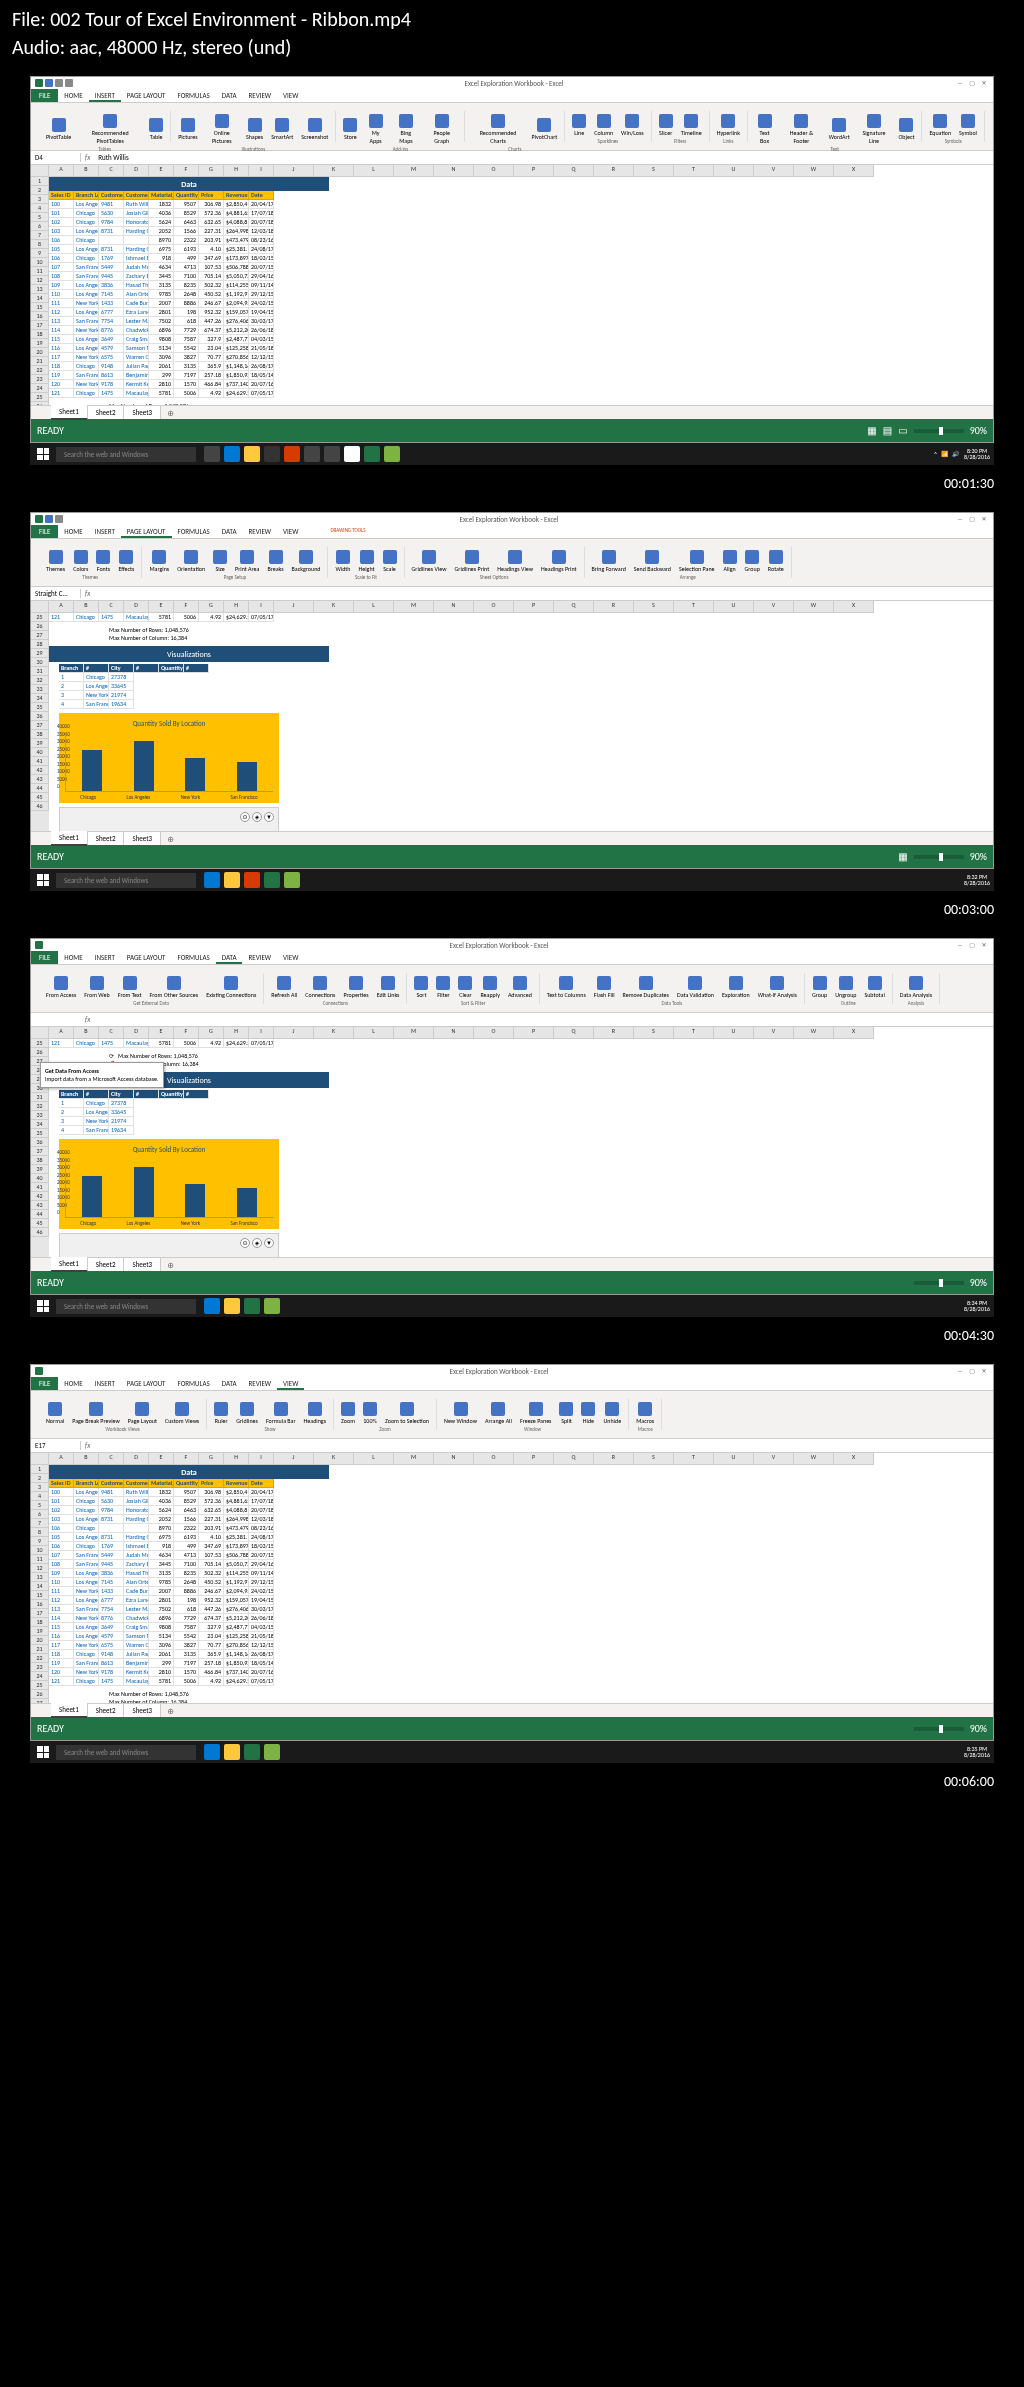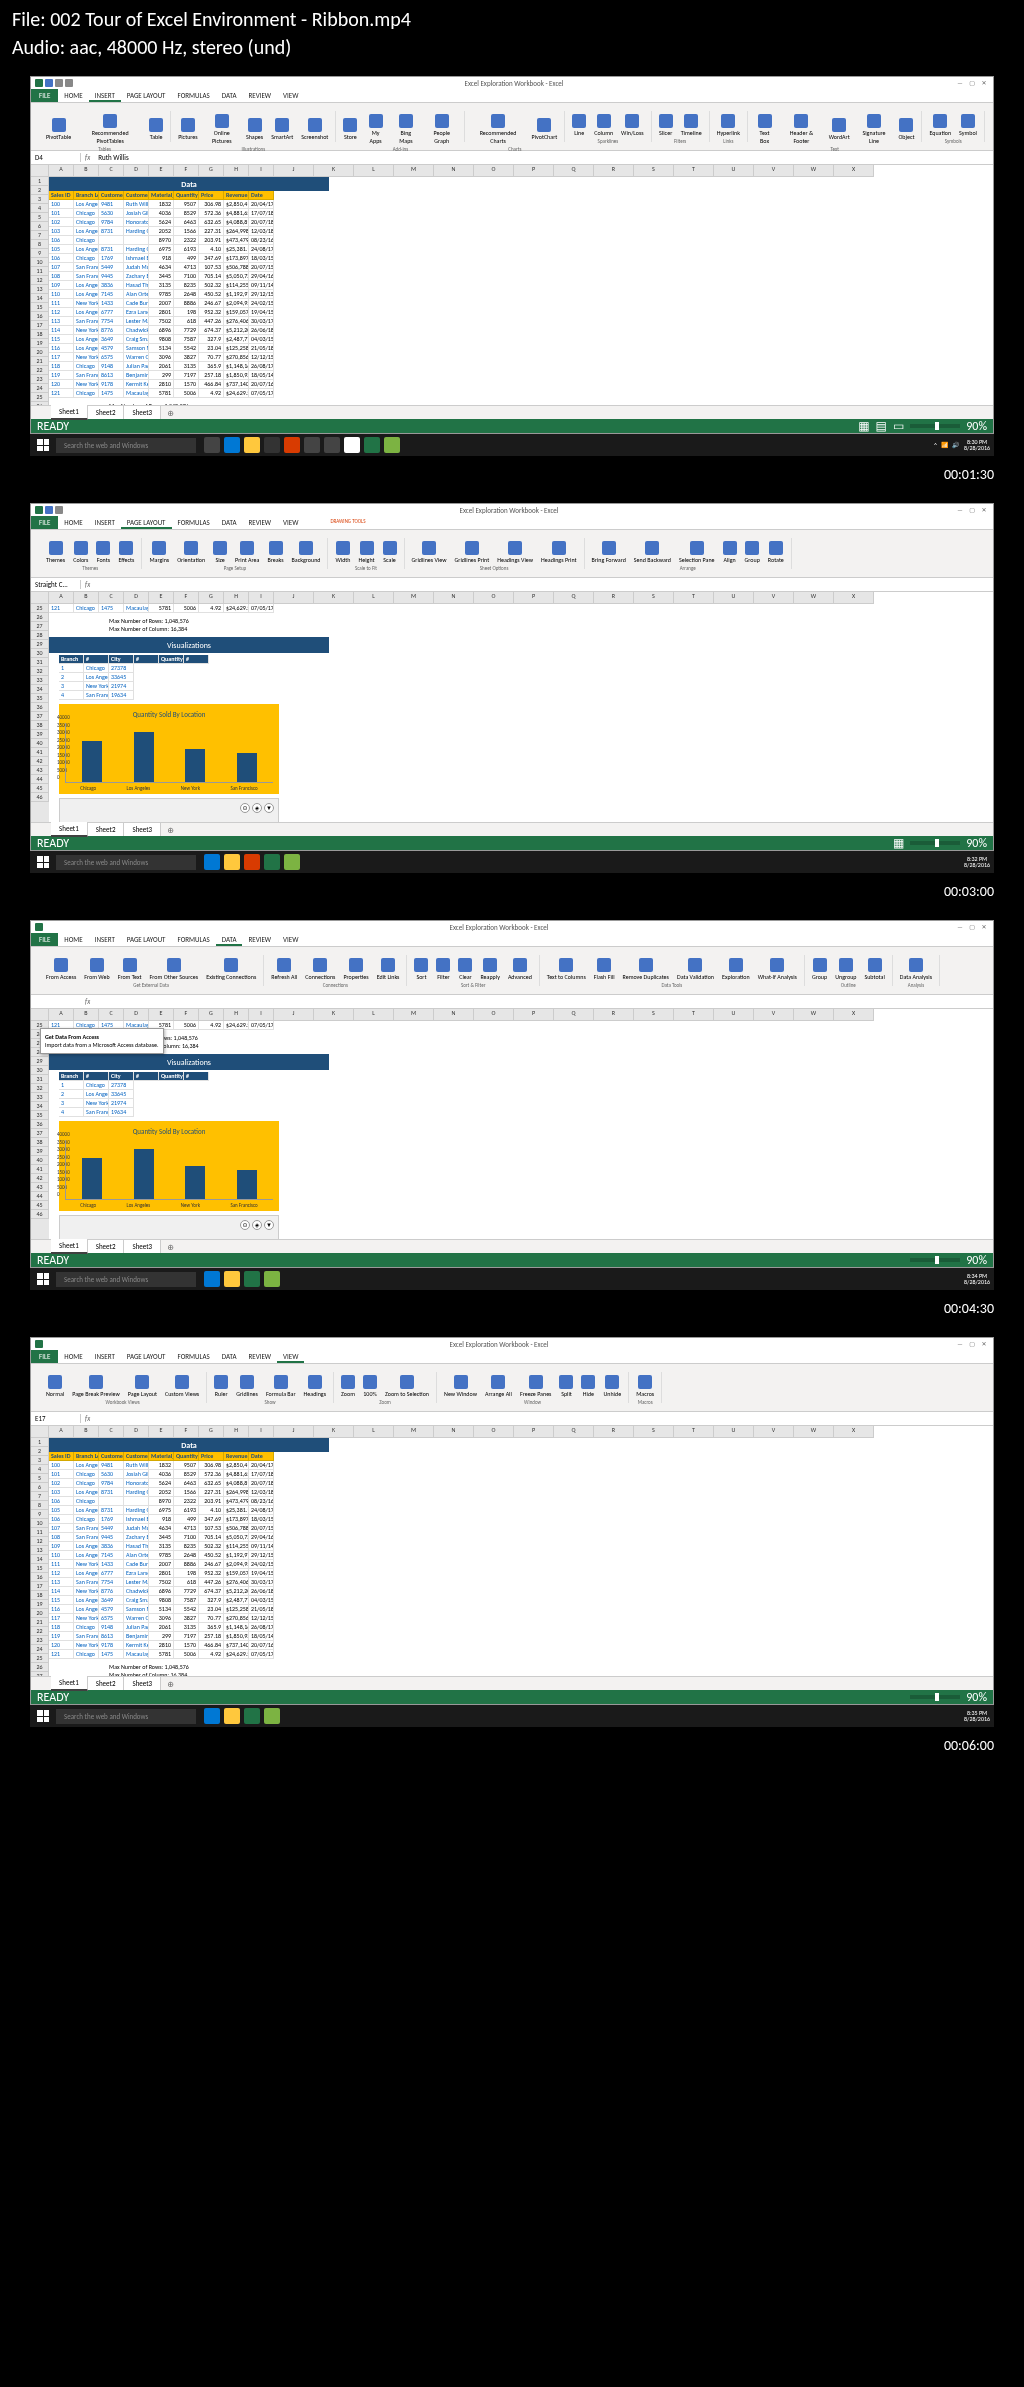--- a/index.html
+++ b/index.html
@@ -59,21 +59,21 @@
 .chart-bars { display: flex; justify-content: space-around; align-items: flex-end; height: 60px; border-left: 1px solid #999; border-bottom: 1px solid #999; position: relative; }
 .chart-bar { width: 20px; background: #1f4e79; }
 .chart-ylabels { position: absolute; left: -2px; top: 10px; bottom: 14px; display: flex; flex-direction: column; justify-content: space-between; font-size: 5px; color: #333; }
 .chart-xlabels { display: flex; justify-content: space-around; font-size: 5px; color: #333; margin-top: 2px; }
 
 .sheet-tabs { display: flex; height: 14px; background: #f3f2f1; border-top: 1px solid #ccc; align-items: center; padding-left: 20px; }
 .sheet-tab { padding: 2px 8px; font-size: 7px; border-right: 1px solid #ccc; background: #fff; cursor: pointer; }
 .sheet-tab.active { border-bottom: 2px solid #404040; font-weight: normal; }
 .sheet-tab-add { padding: 2px 6px; font-size: 8px; color: #666; cursor: pointer; }
 
-.statusbar { background: #217346; color: #fff; height: 14px; display: flex; align-items: center; justify-content: space-between; padding: 0 6px; font-size: 12px; }
+.statusbar { background: #217346; color: #fff; height: 23px; display: flex; align-items: center; justify-content: space-between; padding: 0 6px; font-size: 10px; }
 .status-right { display: flex; gap: 6px; align-items: center; }
 .zoom-slider { width: 50px; height: 4px; background: #1a5c38; position: relative; }
 .zoom-thumb { position: absolute; left: 50%; top: -2px; width: 4px; height: 8px; background: #fff; }
 
 .taskbar { background: #1a1a1a; height: 22px; display: flex; align-items: center; padding: 0 4px; }
 .start-btn { width: 18px; height: 18px; display: grid; grid-template-columns: 1fr 1fr; grid-template-rows: 1fr 1fr; gap: 1px; padding: 3px; cursor: pointer; }
 .start-btn span { background: #fff; }
 .search-box { background: #333; color: #888; padding: 3px 8px; font-size: 7px; width: 140px; margin-left: 4px; }
 .task-icons { display: flex; gap: 4px; margin-left: 8px; }
 .task-icon { width: 16px; height: 16px; background: #444; border-radius: 2px; cursor: pointer; }
@@ -1146,21 +1146,21 @@
         <div class="ribbon-group">
           <div class="ribbon-group-items">
             <div class="ribbon-btn">
               <div class="ribbon-btn-icon"></div>
               <div>Data Analysis</div>
             </div>
           </div>
           <div class="ribbon-group-label">Analysis</div>
         </div>
       </div>
-    <div class="callout" style="top:108px;left:10px;z-index:5">
+    <div class="callout" style="top:124px;left:10px;z-index:5">
       <b>Get Data From Access</b><br>
       <span>Import data from a Microsoft Access database.</span>
     </div>
     <div class="formula-bar">
       <div class="name-box"></div>
       <div class="fx-label">fx</div>
       <div class="formula-input"></div>
     </div>
     <div class="sheet-area" style="height:230px">
       <div style="display:flex;flex-direction:column;flex:1">

